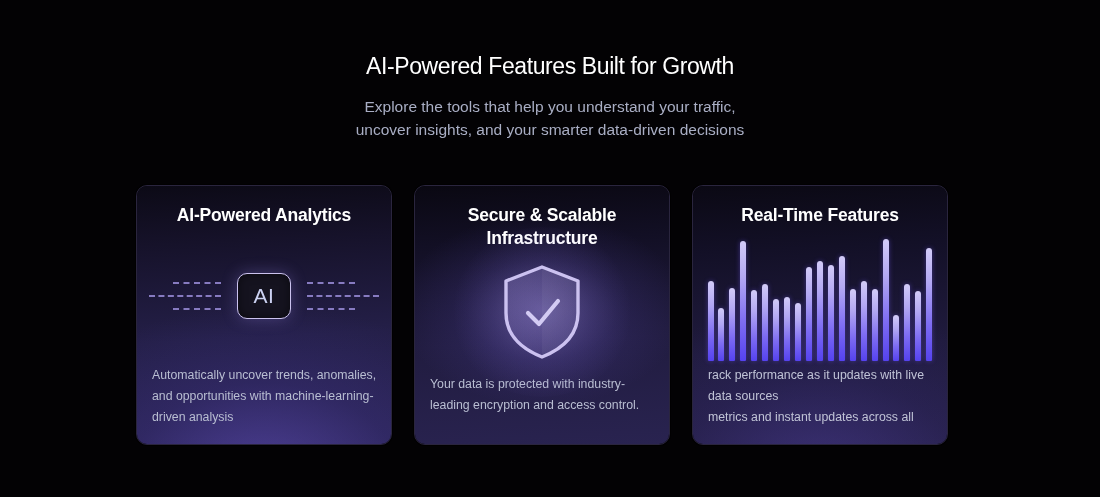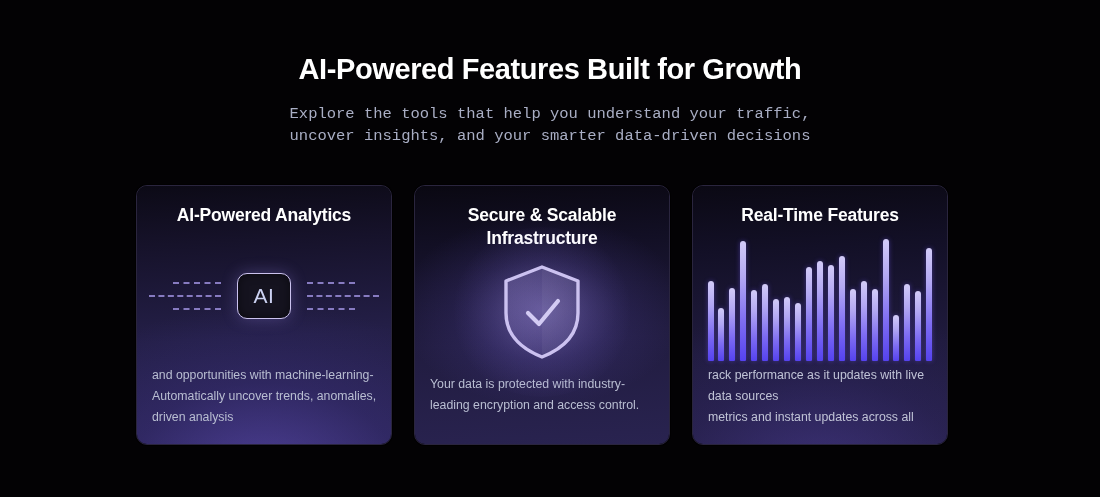--- a/index.html
+++ b/index.html
@@ -19,35 +19,35 @@
   .page {
     position:relative;
     width:1100px; height:497px;
     background:#030204;
   }
 
   
   .header { padding-top:54px; text-align:center; }
 
   .headline {
-    font-size:29px;
-    font-weight:bold;
+    font-size:23px;
+    font-weight:normal;
     letter-spacing:-0.4px;
     color:#ffffff;
     line-height:1.1;
   }
 
   .subhead {
     margin-top:17px;
     font-size:15.5px;
     font-weight:500;
     line-height:1.45;
     color:#a9aec4;
   }
-  .subhead .sub-line { display:block;font-family:Liberation Mono, monospace; }
+  .subhead .sub-line { display:block; }
 
   
   .cards {
     position:absolute;
     top:185px; left:136px;
     width:812px; height:260px;
     display:flex;
     gap:22px;
   }
 
@@ -218,22 +218,22 @@
               <span class="chip-label">AI</span>
             </div>
             <div class="dash-group right">
               <div class="dash"></div>
               <div class="dash long"></div>
               <div class="dash"></div>
             </div>
           </div>
         </div>
         <div class="card-desc">
+          <span class="d-line">Automatically uncover trends, anomalies,</span>
           <span class="d-line">and opportunities with machine-learning-</span>
-          <span class="d-line">Automatically uncover trends, anomalies,</span>
           <span class="d-line">driven analysis</span>
         </div>
       </div>
     </div>
 
     <div class="card secure">
       <div class="card-bg"></div>
       <div class="card-inner">
         <div class="card-title">
           <span class="t-line">Secure &amp; Scalable</span><br>

